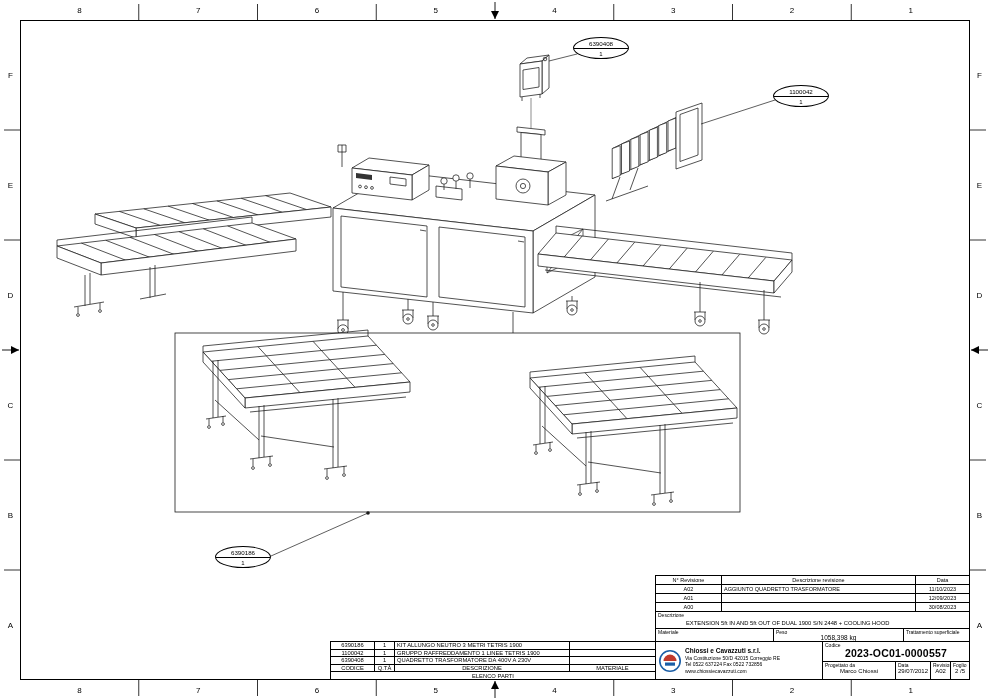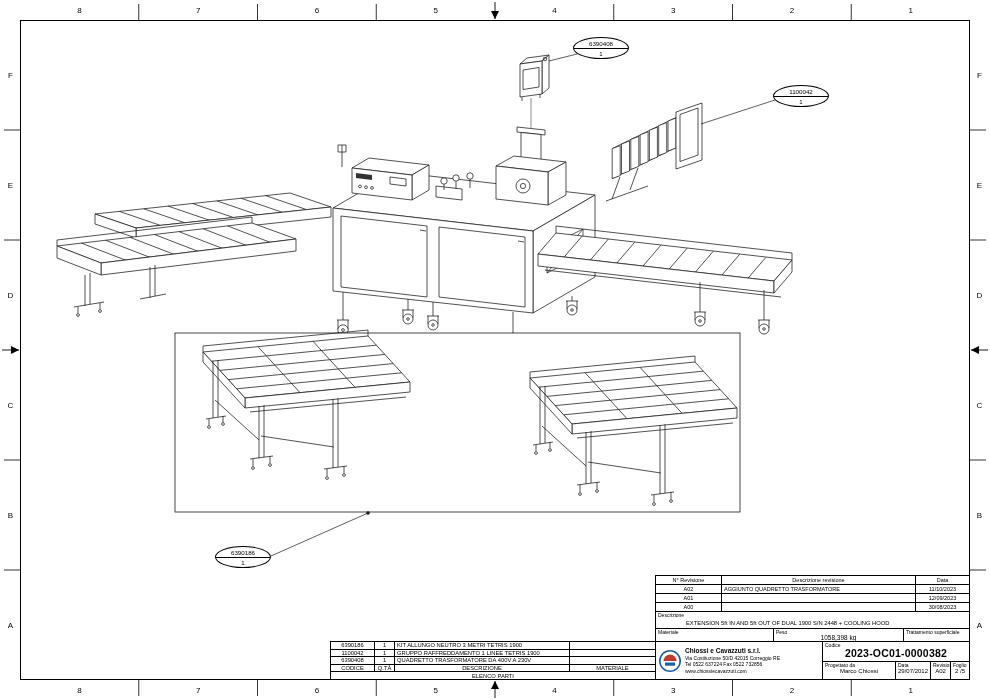--- a/index.html
+++ b/index.html
@@ -332,21 +332,21 @@
       <div>
         <div class="cname">Chiossi e Cavazzuti s.r.l.</div>
         <div class="cline">Via Costituzione 50/D 42015 Correggio RE</div>
         <div class="cline">Tel 0522 637224 Fax 0522 732856</div>
         <div class="cline">www.chiossiecavazzuti.com</div>
       </div>
     </div>
 
     <div class="lblcell" style="left:167px;top:66px;width:146px;height:20px;border-bottom:1px solid #000;">
       <span class="microlbl">Codice</span>
-      <div class="codice-val">2023-OC01-0000382</div>
+      <div class="codice-val">2023-OC01-0000557</div>
     </div>
 
     <div class="lblcell" style="left:167px;top:86px;width:73px;height:17px;border-right:1px solid #000;">
       <span class="microlbl">Progettato da</span>
       <div class="small-val">Marco Chiossi</div>
     </div>
     <div class="lblcell" style="left:240px;top:86px;width:35px;height:17px;border-right:1px solid #000;">
       <span class="microlbl">Data</span>
       <div class="small-val">29/07/2012</div>
     </div>

